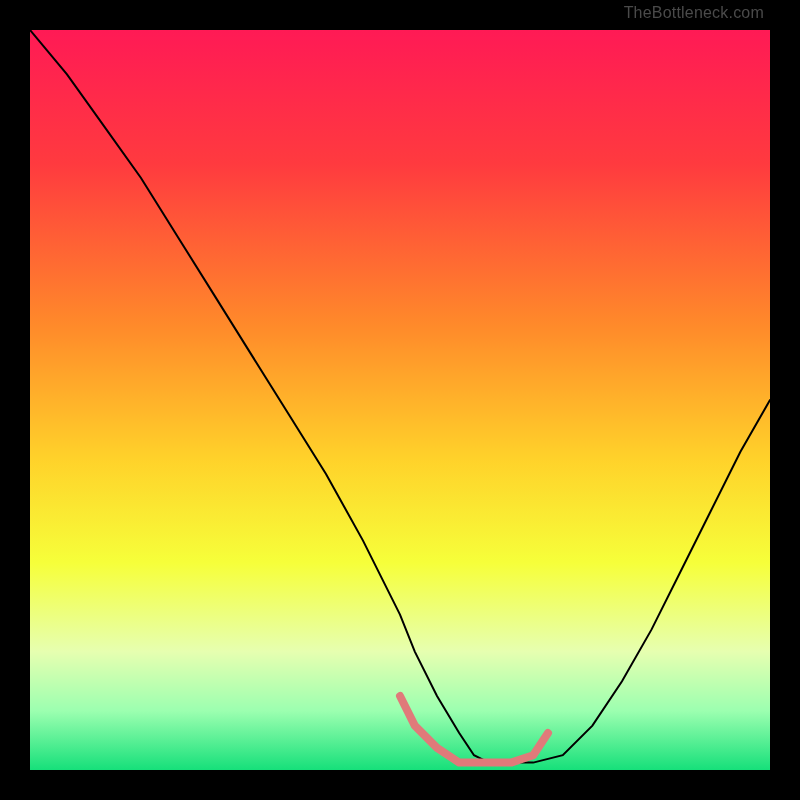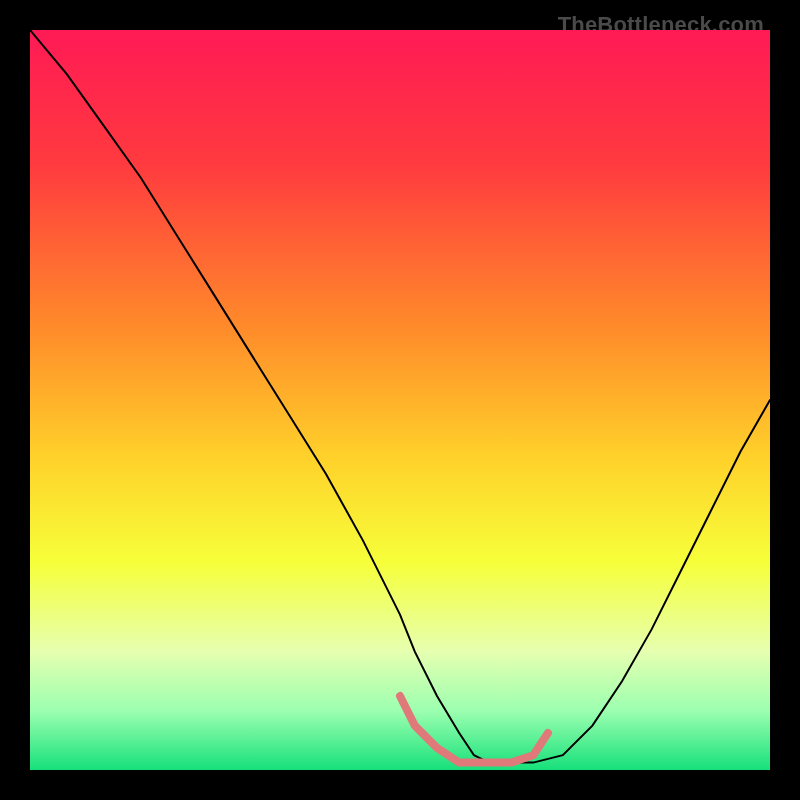--- a/index.html
+++ b/index.html
@@ -18,25 +18,25 @@
   .plot {
     position: absolute;
     left: 0;
     top: 0;
     width: 740px;
     height: 740px;
   }
 
   .watermark {
     position: absolute;
-    top: 12px;
+    top: 4px;
     right: 36px;
     color: #4a4a4a;
-    font-size: 22px;
-    font-weight: 700;
+    font-size: 16px;
+    font-weight: 400;
     letter-spacing: 0.2px;
   }
 </style>
 </head>
 <body>
 
 <div class="watermark">TheBottleneck.com</div>
 
 <div class="frame">
   <svg class="plot" viewBox="0 0 740 740" preserveAspectRatio="none">

